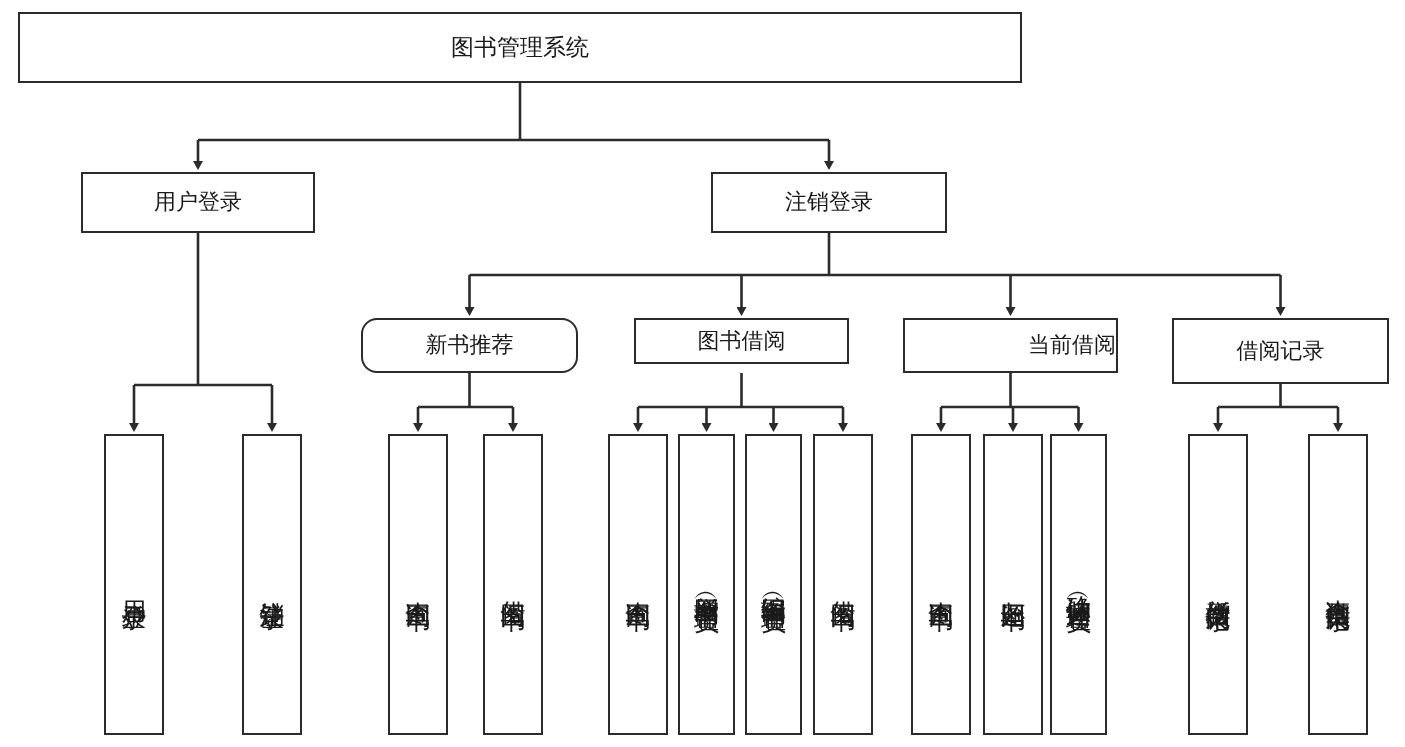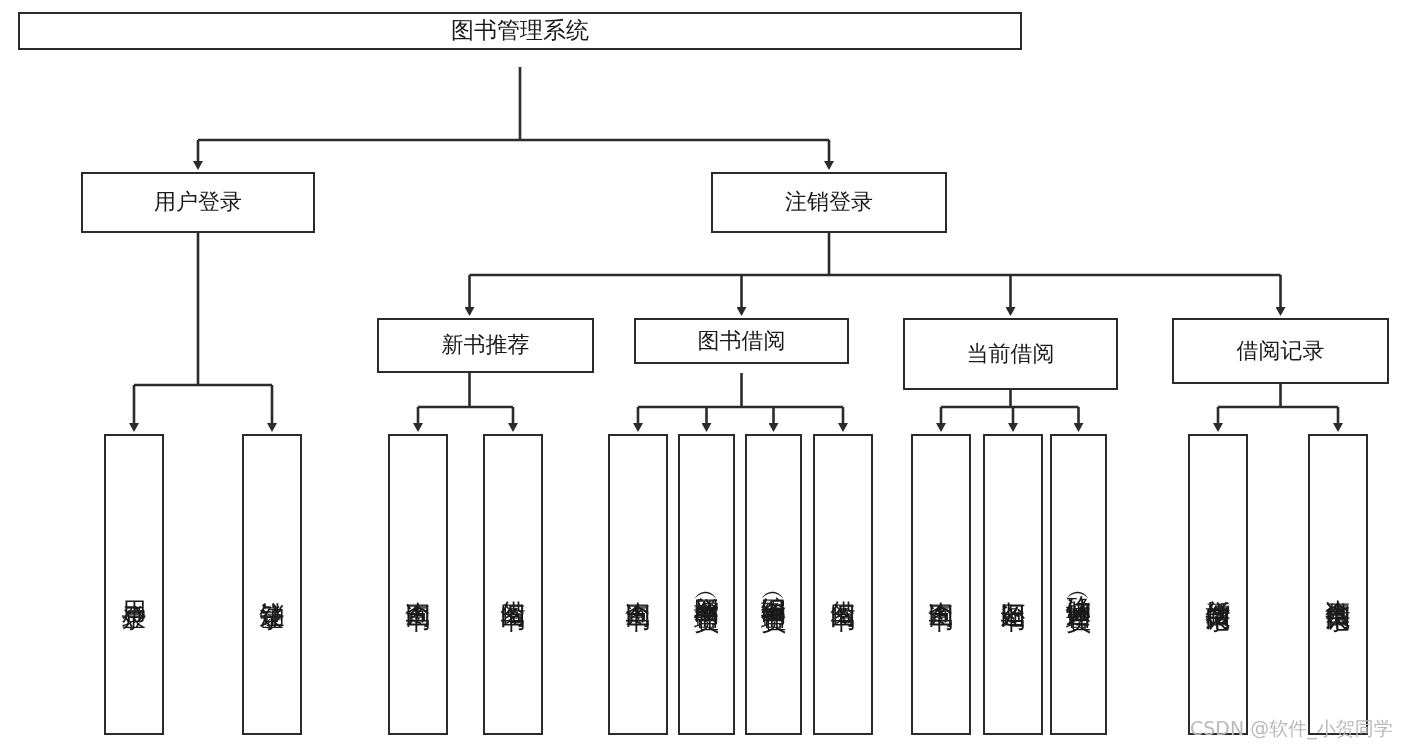--- a/index.html
+++ b/index.html
@@ -120,36 +120,36 @@
         <g>
           <path d="M1280.5,373 L1280.5,407"></path>
           <path d="M1218,407 L1338,407"></path>
           <path d="M1218,407 L1218,424" marker-end="url(#arrowhead)"></path>
           <path d="M1338,407 L1338,424" marker-end="url(#arrowhead)"></path>
         </g>
       </g>
   </svg>
 
   <div id="nodes-layer">
-      <div class="node-box lvl1" style="left: 18px; top: 12px; width: 1004px; height: 38px;">
+      <div class="node-box lvl1" style="left: 18px; top: 12px; width: 1004px; height: 71px;">
         <span class="node-label">图书管理系统</span>
       </div>
       <div class="node-box lvl2" style="left: 81px; top: 172px; width: 234px; height: 61px;">
         <span class="node-label">用户登录</span>
       </div>
       <div class="node-box lvl2" style="left: 711px; top: 172px; width: 236px; height: 61px;">
         <span class="node-label">注销登录</span>
       </div>
-      <div class="node-box lvl3" style="left: 377px; top: 318px; width: 217px; height: 55px;">
+      <div class="node-box lvl3" style="left: 361px; top: 318px; width: 217px; height: 55px; border-radius: 16px;">
         <span class="node-label">新书推荐</span>
       </div>
       <div class="node-box lvl3" style="left: 634px; top: 318px; width: 215px; height: 46px;">
         <span class="node-label">图书借阅</span>
       </div>
-      <div class="node-box lvl3" style="left: 903px; top: 318px; width: 215px; height: 72px;">
+      <div class="node-box lvl3" style="left: 903px; top: 318px; width: 215px; height: 55px; justify-content: flex-end;">
         <span class="node-label">当前借阅</span>
       </div>
       <div class="node-box lvl3" style="left: 1172px; top: 318px; width: 217px; height: 66px;">
         <span class="node-label">借阅记录</span>
       </div>
       <div class="node-box leaf" style="left: 104px; top: 434px; width: 60px; height: 301px;">
         <span class="node-label">用户登录</span>
       </div>
       <div class="node-box leaf" style="left: 242px; top: 434px; width: 60px; height: 301px;">
         <span class="node-label">注销登录</span>
@@ -182,15 +182,14 @@
         <span class="node-label">确认归还（管理员）</span>
       </div>
       <div class="node-box leaf" style="left: 1188px; top: 434px; width: 60px; height: 301px;">
         <span class="node-label">新增借阅记录</span>
       </div>
       <div class="node-box leaf" style="left: 1308px; top: 434px; width: 60px; height: 301px;">
         <span class="node-label">查询借阅记录</span>
       </div>
     </div>
 
-  <div class="watermark" style="left: 1190px; top: 716px;">CSDN @软件_小贺同学</div>
 
 </div>
 
 </body></html>

